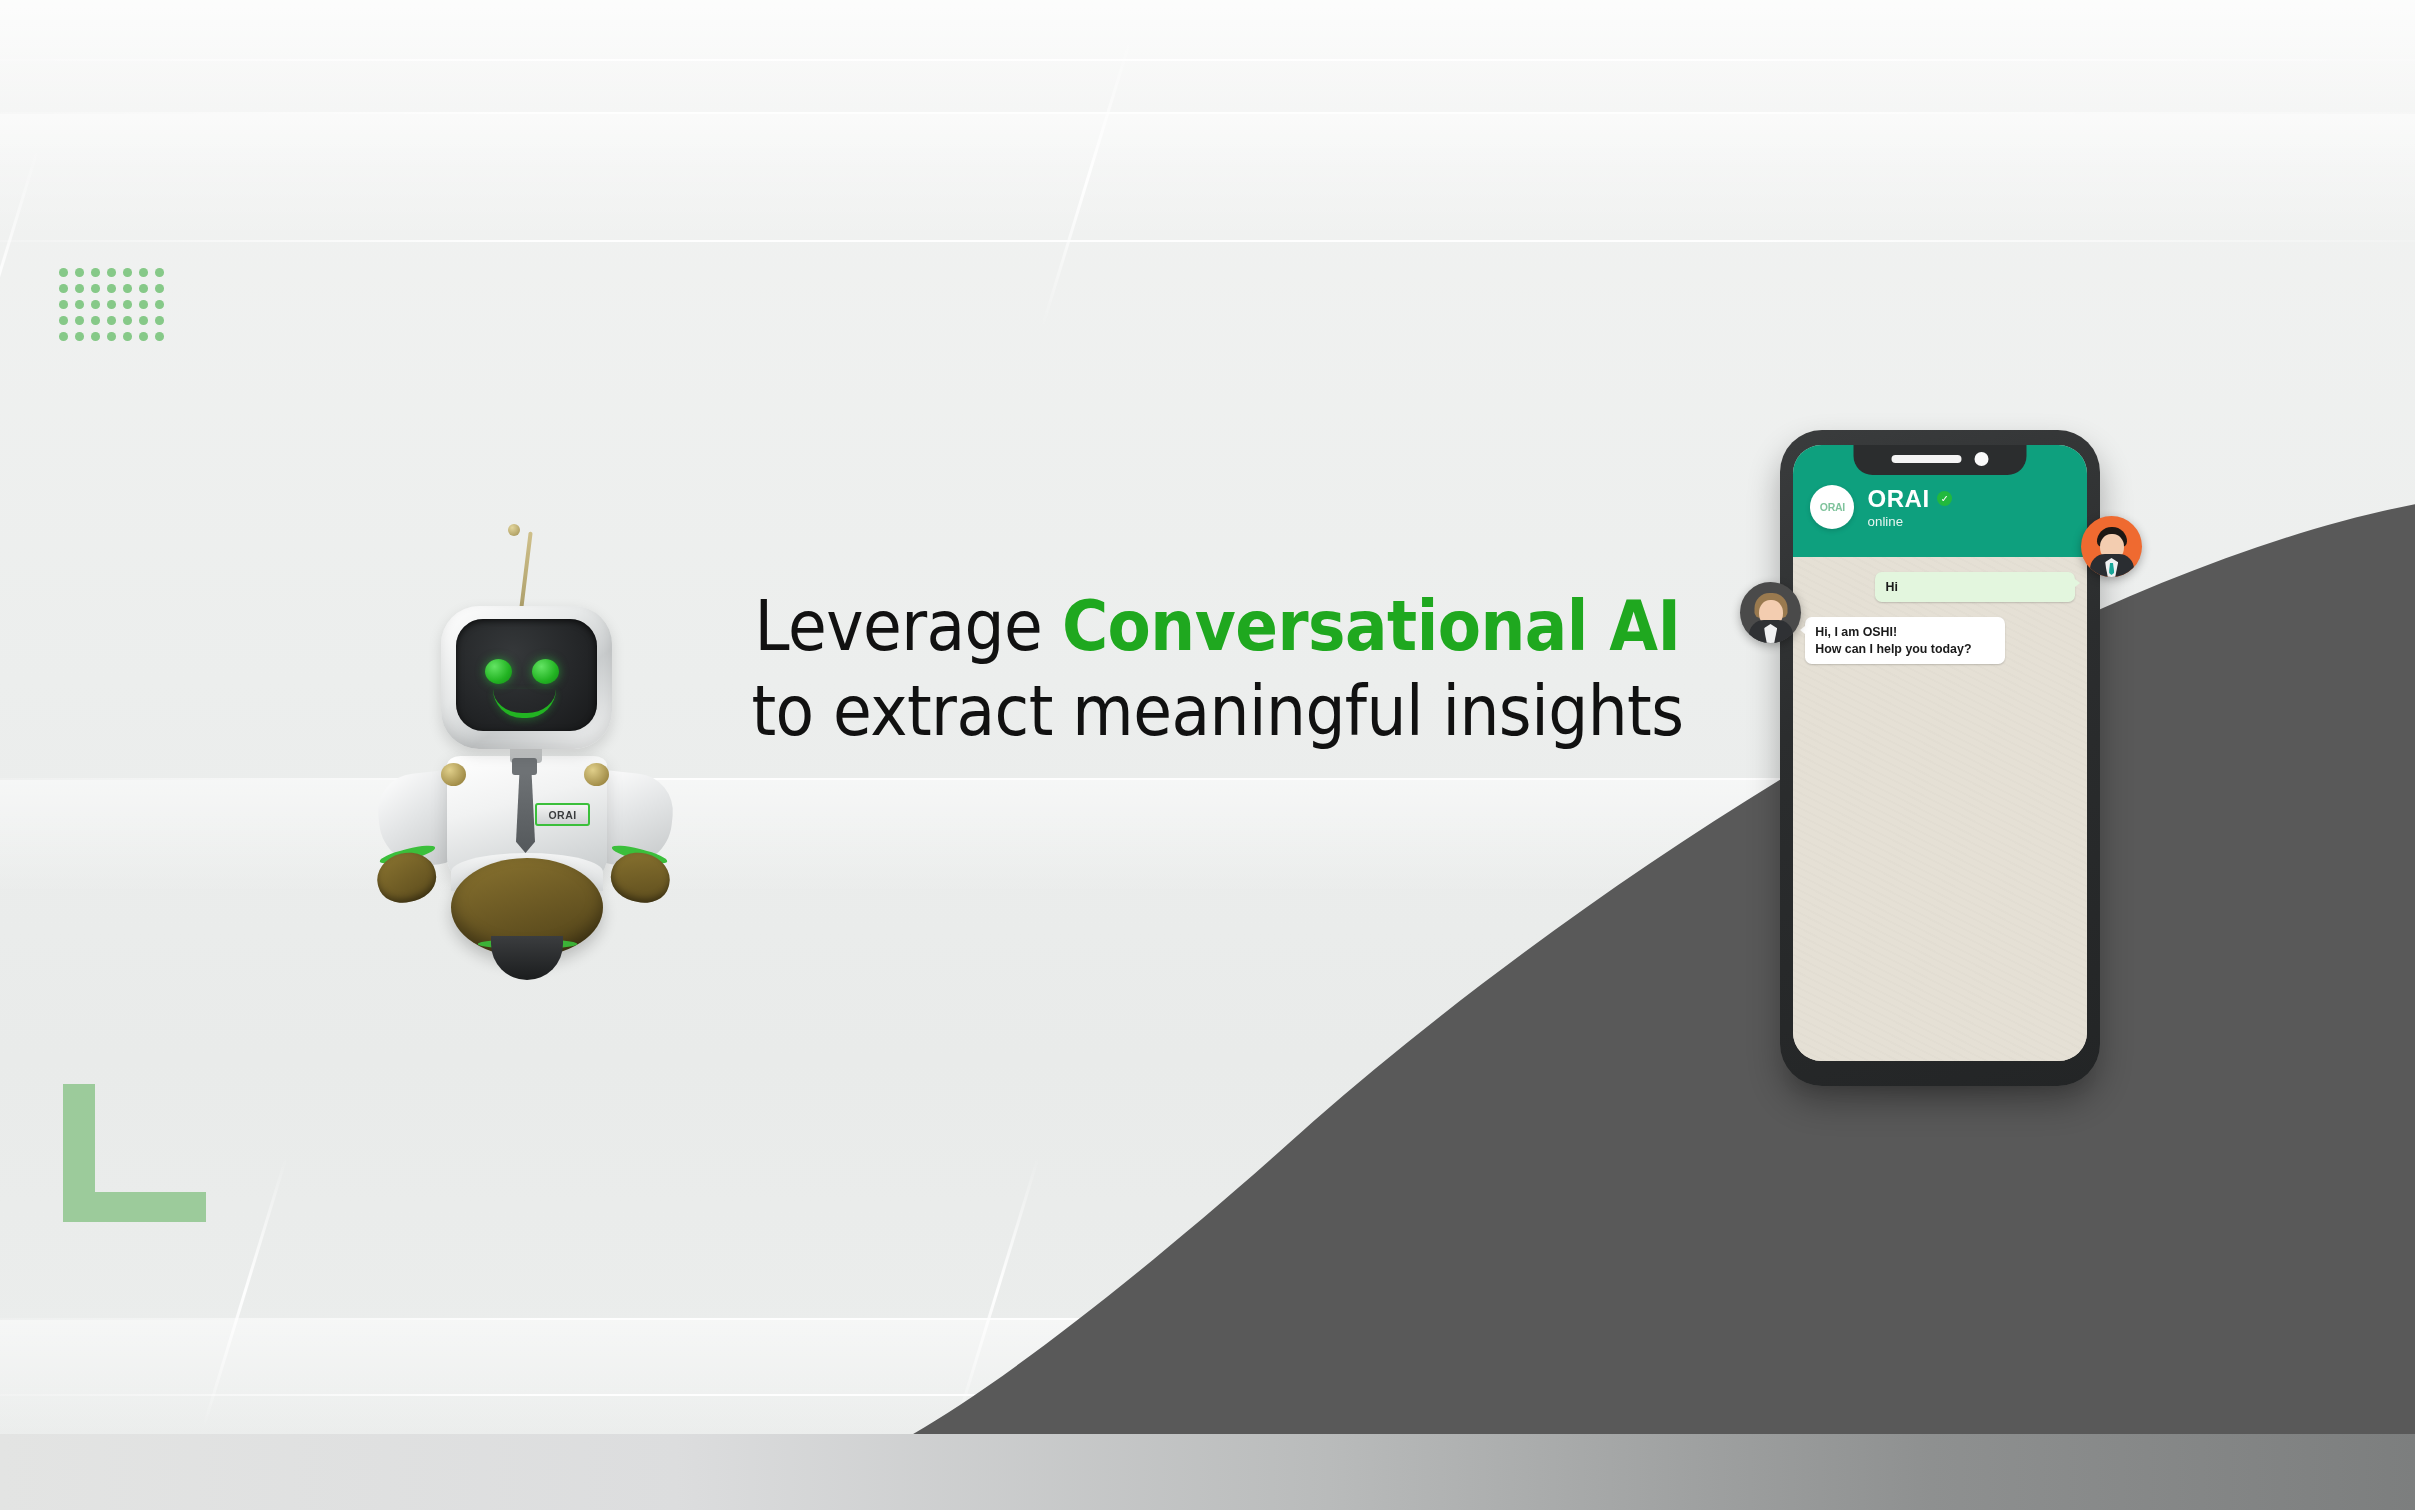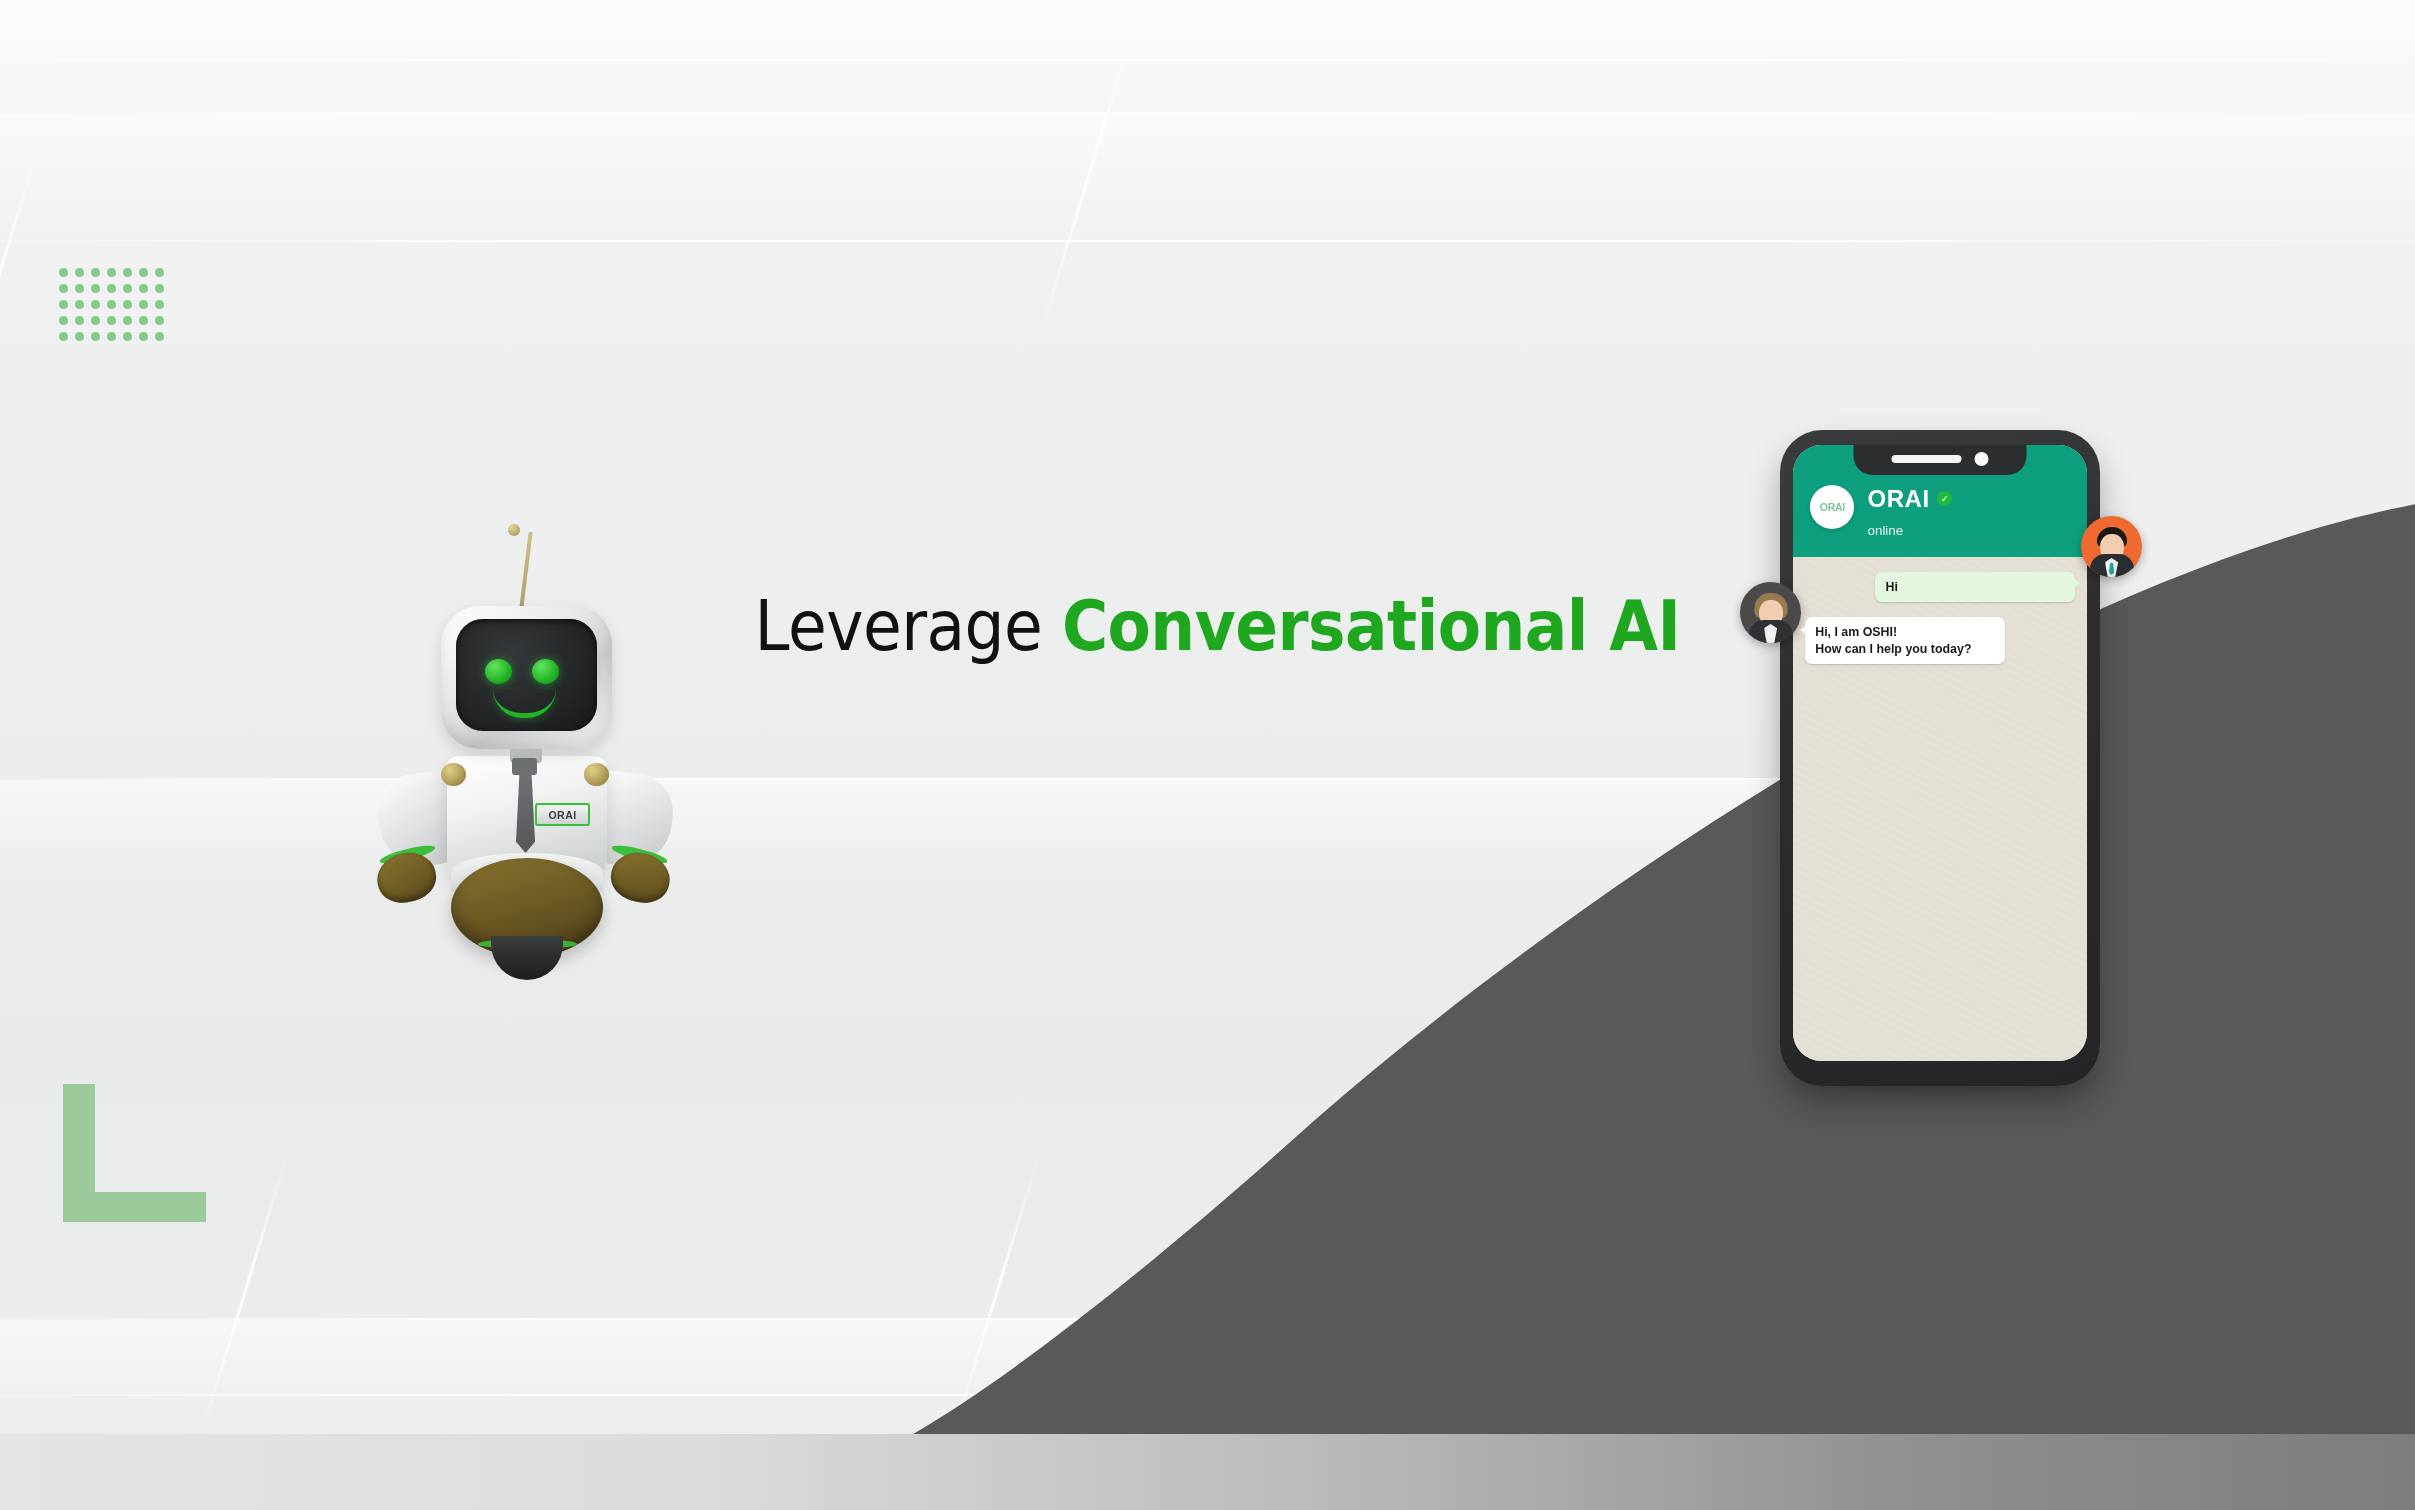--- a/index.html
+++ b/index.html
@@ -305,21 +305,21 @@
     font-size:24px; font-weight:600; color:#ffffff; letter-spacing:0.5px;
     line-height:1;
   }
   .verified {
     width:15px; height:15px; border-radius:50%;
     background:#22b93e;
     display:flex; align-items:center; justify-content:center;
     color:#fff; font-size:9.5px; line-height:1;
   }
   .brand-status {
-    font-size:13.3px; color:#e8f5f1; margin-top:13px; line-height:1;
+    font-size:13.3px; color:#e8f5f1; margin-top:4px; line-height:1;
   }
   .chat-body {
     position:relative;
     height:calc(100% - 112px);
     background:
       repeating-linear-gradient(27deg, rgba(0,0,0,.012) 0 1.9px, rgba(255,255,255,0) 1.9px 6.7px),
       #e5e0d5;
     padding:15px 11.4px;
   }
   .bubble {
@@ -494,20 +494,21 @@
       <div class="face">
         <div class="eye l"></div>
         <div class="eye r"></div>
         <div class="smile"></div>
       </div>
     </div>
   </div>
 
   <div class="headline">
     <div class="line line1"><span>Leverage </span><span class="accent">Conversational AI</span></div>
+    <div class="line line2">to extract meaningful insights</div>
   </div>
 
   <div class="phone-wrap">
     <div class="phone-shadow"></div>
     <div class="phone">
       <div class="screen">
 
         <div class="notch">
           <div class="speaker"></div>
           <div class="camera"></div>

